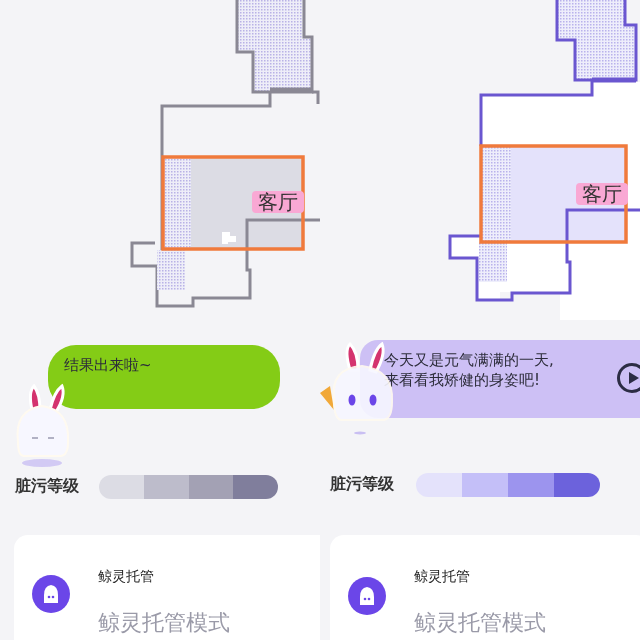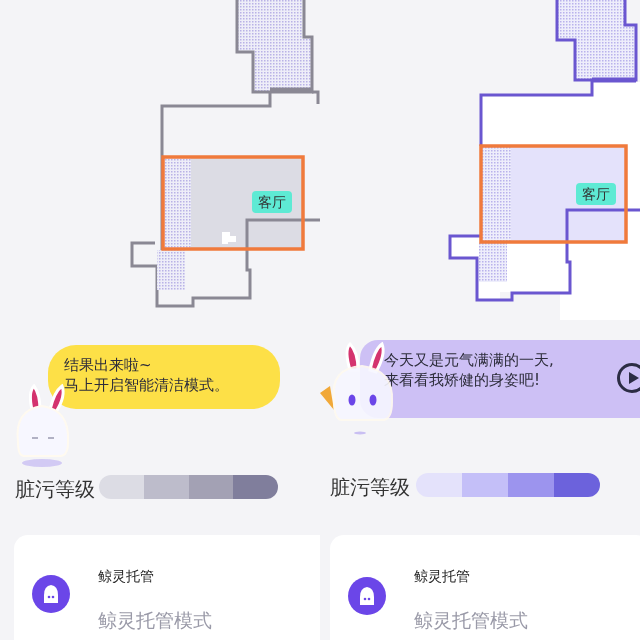--- a/index.html
+++ b/index.html
@@ -7,39 +7,39 @@
     width:640px; height:640px; overflow:hidden;
     background:#f4f4f7;
     font-family:"DejaVu Sans", "Liberation Sans", sans-serif;
     position:relative;
   }
   .panel { position:absolute; top:0; width:320px; height:640px; overflow:hidden; }
   .panel.left { left:0; }
   .panel.right { left:320px; }
   .map-svg { position:absolute; left:0; top:0; }
   .room-label {
-    position:absolute; background:#5eead4; border-radius:4px;
-    font-size:14px; color:#333; padding:2px 6px; line-height:18px;
+    position:absolute; background:#f9a8d4; border-radius:4px;
+    font-size:20px; color:#333; padding:2px 6px; line-height:18px;
   }
   .bubble {
     position:absolute; border-radius:28px; font-size:15px; color:#2c2c3a;
     line-height:20px; padding:10px 16px;
   }
   .mascot { position:absolute; }
-  .bar-label { position:absolute; font-size:20px; color:#333; }
+  .bar-label { position:absolute; font-size:16px; color:#333;font-weight:bold; }
   .bar { position:absolute; height:24px; border-radius:12px; overflow:hidden; display:flex; }
   .bar .seg { flex:1; height:100%; }
   .card {
     position:absolute; background:#ffffff; border-radius:14px; height:140px;
   }
   .card .icon-circle {
     position:absolute; width:38px; height:38px; border-radius:50%; background:#6b46e8;
   }
   .card .title { position:absolute; font-size:14px; color:#222; }
-  .card .subtitle { position:absolute; font-size:19px; color:#9a9aa8; }
+  .card .subtitle { position:absolute; font-size:22px; color:#9a9aa8; }
   .play-btn {
     position:absolute; width:30px; height:30px; border-radius:50%;
     border:3px solid #2c2c44; box-sizing:border-box;
   }
   .play-btn::after {
     content:""; position:absolute; left:9px; top:6px;
     border-left:10px solid #2c2c44; border-top:6px solid transparent; border-bottom:6px solid transparent;
   }
 </style>
 </head>
@@ -65,23 +65,22 @@
 
     <path d="M155 243 L132 243 L132 266 L157 266 L157 306 L193 306 L193 298 L250 298 L250 270 L247 270 L247 220 L320 220" fill="none" stroke="#8a8894" stroke-width="3"></path>
     <rect x="157" y="250" width="28" height="40" fill="url(#dotsL)"></rect>
 
     <path d="M222 232 L230 232 L230 236 L236 236 L236 242 L228 242 L228 244 L222 244 Z" fill="#ffffff"></path>
 
     <rect x="163" y="157" width="140" height="92" fill="none" stroke="#f07a3c" stroke-width="3.5"></rect>
   </svg>
   <div class="room-label" style="left:252px;top:191px;">客厅</div>
 
-  <div class="bubble" style="left:48px;top:345px;width:200px;height:44px;background:#fde047;">
+  <div class="bubble" style="left:48px;top:345px;width:200px;height:44px;background:#84cc16;">
     <div>结果出来啦~</div>
-    <div>马上开启智能清洁模式。</div>
   </div>
 
   <svg class="mascot" style="left:10px;top:380px;" width="70" height="90">
     <ellipse cx="32" cy="83" rx="20" ry="4" fill="#c9bff2" opacity="0.8"></ellipse>
     <path d="M22 30 Q18 12 24 6 Q30 14 30 30 Z" fill="#d4336e" stroke="#fff" stroke-width="3"></path>
     <path d="M40 30 Q44 12 52 6 Q56 16 46 32 Z" fill="#d4336e" stroke="#fff" stroke-width="3"></path>
     <path d="M8 62 Q4 30 32 26 Q60 30 58 62 Q58 76 50 76 L14 76 Q8 76 8 62 Z" fill="#f7f7ff" stroke="#fffaf0" stroke-width="2"></path>
     <line x1="22" y1="58" x2="28" y2="58" stroke="#9a9ab0" stroke-width="1.5"></line>
     <line x1="38" y1="58" x2="44" y2="58" stroke="#9a9ab0" stroke-width="1.5"></line>
   </svg>

